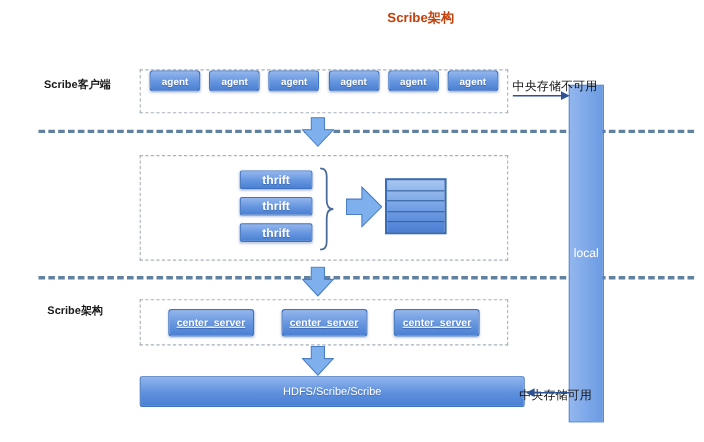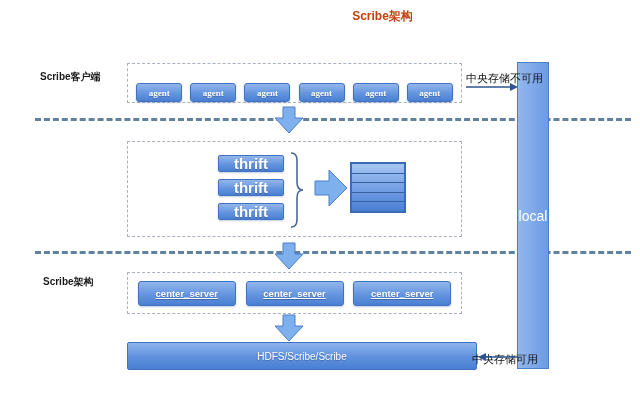--- a/index.html
+++ b/index.html
@@ -19,37 +19,37 @@
     white-space: nowrap;
   }
   .side-label.client { left: 40px; top: 70px; }
   .side-label.server { left: 43px; top: 275px; }
 
   .dashed-box {
     position: absolute; left: 127px; width: 335px;
     border: 1px dashed #a9b2bc;
     background: transparent;
   }
-  .box-agents { top: 63px; height: 40px; display: flex; align-items: flex-end; justify-content: space-evenly; font-family: Liberation Serif, serif; }
+  .box-agents { top: 63px; height: 40px; display: flex; align-items: flex-start; justify-content: space-evenly; }
   .box-middle { top: 141px; height: 96px; }
   .box-servers { top: 272px; height: 42px; display: flex; align-items: center; justify-content: space-evenly; }
 
   .node {
     background: linear-gradient(180deg, #93b6ec 0%, #6495df 55%, #4a7fd2 100%);
     border: 1px solid #3f72c0;
     border-radius: 3px;
     color: #ffffff;
     display: flex; align-items: center; justify-content: center;
     text-shadow: 0 1px 1px rgba(30,60,120,.45);
     box-shadow: 0 1px 2px rgba(80,110,160,.35);
   }
   .agent-node { width: 46px; height: 19px; font-size: 9px; font-weight: bold; }
-  .thrift-node { position: absolute; left: 90px; width: 66px; height: 17px; font-size: 15px; font-weight: bold; border-radius: 2px; }
+  .thrift-node { position: absolute; left: 90px; width: 66px; height: 17px; font-size: 11px; font-weight: bold; border-radius: 2px; }
   .thrift-0 { top: 13px; } .thrift-1 { top: 37px; } .thrift-2 { top: 61px; }
-  .cs-node { width: 98px; height: 25px; font-size: 9.5px; font-weight: bold; text-decoration: underline; }
+  .cs-node { width: 78px; height: 25px; font-size: 9.5px; font-weight: bold; text-decoration: underline; }
 
   .brace { position: absolute; left: 161px; top: 10px; }
   .block-arrow-right { position: absolute; left: 186px; top: 27px; }
   .stripe-box {
     position: absolute; left: 222px; top: 20px; width: 56px; height: 51px;
     background: linear-gradient(180deg, #a6c6f2 0%, #6d9be2 60%, #4a7fd2 100%);
     border: 2px solid #3a6bb5;
     display: flex; flex-direction: column;
   }
   .stripe { flex: 1; border-bottom: 1px solid #35619f; }
@@ -71,24 +71,24 @@
   .hdfs-box {
     position: absolute; left: 127px; top: 342px; width: 350px; height: 28px;
     background: linear-gradient(180deg, #8fb4ec 0%, #5e90dd 55%, #4a7fd2 100%);
     border: 1px solid #3f72c0; border-radius: 2px;
     color: #fff; font-size: 10px;
     display: flex; align-items: center; justify-content: center;
     text-shadow: 0 1px 1px rgba(30,60,120,.4);
     z-index: 2;
   }
   .local-box {
-    position: absolute; left: 517px; top: 62px; width: 32px; height: 307px;
+    position: absolute; left: 517px; top: 77px; width: 32px; height: 307px;
     background: linear-gradient(90deg, #93b7ee 0%, #7aa6e8 60%, #6c9be2 100%);
     border: 1px solid #4a7ec9;
-    color: #fff; font-size: 14px;
+    color: #fff; font-size: 11px;
     display: flex; align-items: center; justify-content: center;
     z-index: 4;
   }
   .annot-text {
     position: absolute; font-size: 11px; color: #111; white-space: nowrap; z-index: 5;
   }
   .annot-top-text { left: 466px; top: 71px; }
   .annot-bottom-text { left: 472px; top: 352px; }
   .annot-arrow { position: absolute; line-height: 0; z-index: 5; }
   .annot-arrow-top { left: 466px; top: 82px; }

